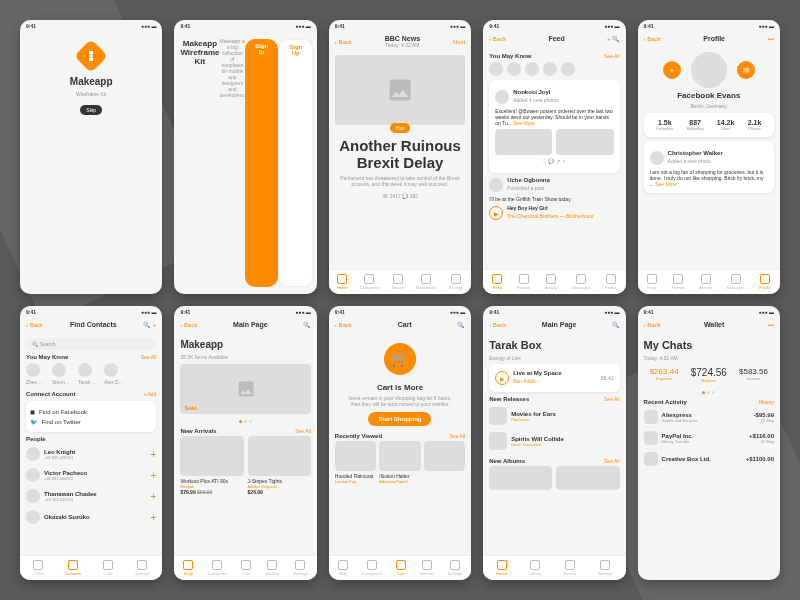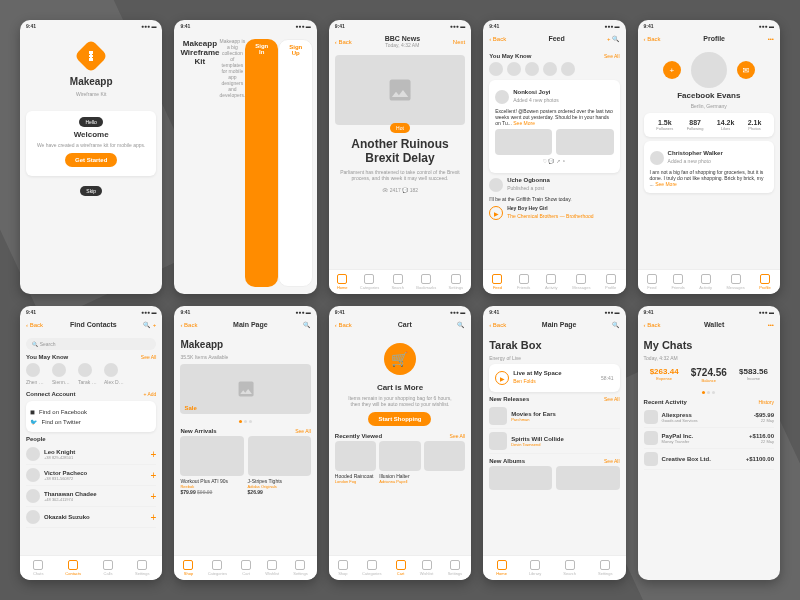--- a/index.html
+++ b/index.html
@@ -50,21 +50,21 @@
 .list-item .meta{color:#999;font-size:4px}
 .plus{color:#ff8c00;font-size:10px;font-weight:300}
 .grid2{display:grid;grid-template-columns:1fr 1fr;gap:4px}
 .prod .p{font-size:5px;margin-top:2px}
 .prod .brand{color:#ff8c00;font-size:4px}
 .prod .price{font-weight:600;font-size:5px}
 .search{background:#eee;border-radius:10px;padding:3px 6px;font-size:5px;color:#999;margin:3px 0}
 .circle-btn{width:18px;height:18px;border-radius:50%;background:#ff8c00;display:inline-flex;align-items:center;justify-content:center;color:#fff;font-size:8px}
 .money{display:flex;justify-content:space-around;margin:6px 0}
 .money div{text-align:center}
-.money .amt{font-weight:700;font-size:8px}
+.money .amt{font-weight:400;font-size:8px}
 .money .lbl{font-size:4px}
 .exp{color:#ff8c00}
 .balance{color:#333}
 .inc .amt{color:#333}
 .inc .lbl{color:#999}
 .ccard{background:#fff;border-radius:6px;padding:6px;margin:4px 0}
 .dots{text-align:center;margin:3px 0}
 .dots span{width:3px;height:3px;border-radius:50%;background:#ddd;display:inline-block;margin:0 1px}
 .dots span.on{background:#ff8c00}
 .circle-cart{width:32px;height:32px;border-radius:50%;background:#ff8c00;margin:8px auto;display:flex;align-items:center;justify-content:center;color:#fff;font-size:14px}
@@ -79,26 +79,20 @@
 
 <div class="phone">
 <div class="status">
         <span>9:41</span>
         <span>●●● ▬</span>
       </div>
 <div class="content center">
 <div class="logo"></div>
 <h1>Makeapp</h1>
 <div class="sub">Wireframe Kit</div>
-<div class="card" style="margin-top:14px">
-<span class="pill">Hello</span>
-<h2>Welcome</h2>
-<div class="sub">We have created a wireframe kit for mobile apps.</div>
-<div class="btn">Get Started</div>
-</div>
 <div class="pill btn-dark" style="margin-top:6px">Skip</div>
 </div>
 </div>
 
 <div class="phone">
 <div class="status">
         <span>9:41</span>
         <span>●●● ▬</span>
       </div>
 <div class="content center" style="display:flex;flex-direction:row">
@@ -125,21 +119,21 @@
 <span class="center"><span class="title">BBC News</span><br><span class="sub">Today, 4:32 AM</span></span>
 <span class="action">Next</span>
 </div>
 <div class="content center">
 <div class="imgph" style="height:70px">
           <svg viewBox="0 0 24 24">
             <path d="M21 19V5c0-1.1-.9-2-2-2H5c-1.1 0-2 .9-2 2v14c0 1.1.9 2 2 2h14c1.1 0 2-.9 2-2zM8.5 13.5l2.5 3 3.5-4.5 4.5 6H5l3.5-4.5z"></path>
           </svg>
         </div>
 <span class="pill pill-o" style="margin-top:-6px;position:relative">Hot</span>
-<h2 style="font-size:12px;margin:4px 4px">Another Ruinous Brexit Delay</h2>
+<h2 style="font-size:15px;margin:4px 4px">Another Ruinous Brexit Delay</h2>
 <div class="sub" style="margin:2px 4px">Parliament has threatened to take control of the Brexit process, and this week it may well succeed.</div>
 <div class="sub" style="margin-top:6px">👁 <span>2417</span>  💬 <span>182</span></div>
 </div>
 <div class="tabbar">
 <div class="tab active">
           <div class="ico"></div>
           <span>Home</span>
         </div>
 <div class="tab">
           <div class="ico"></div>

